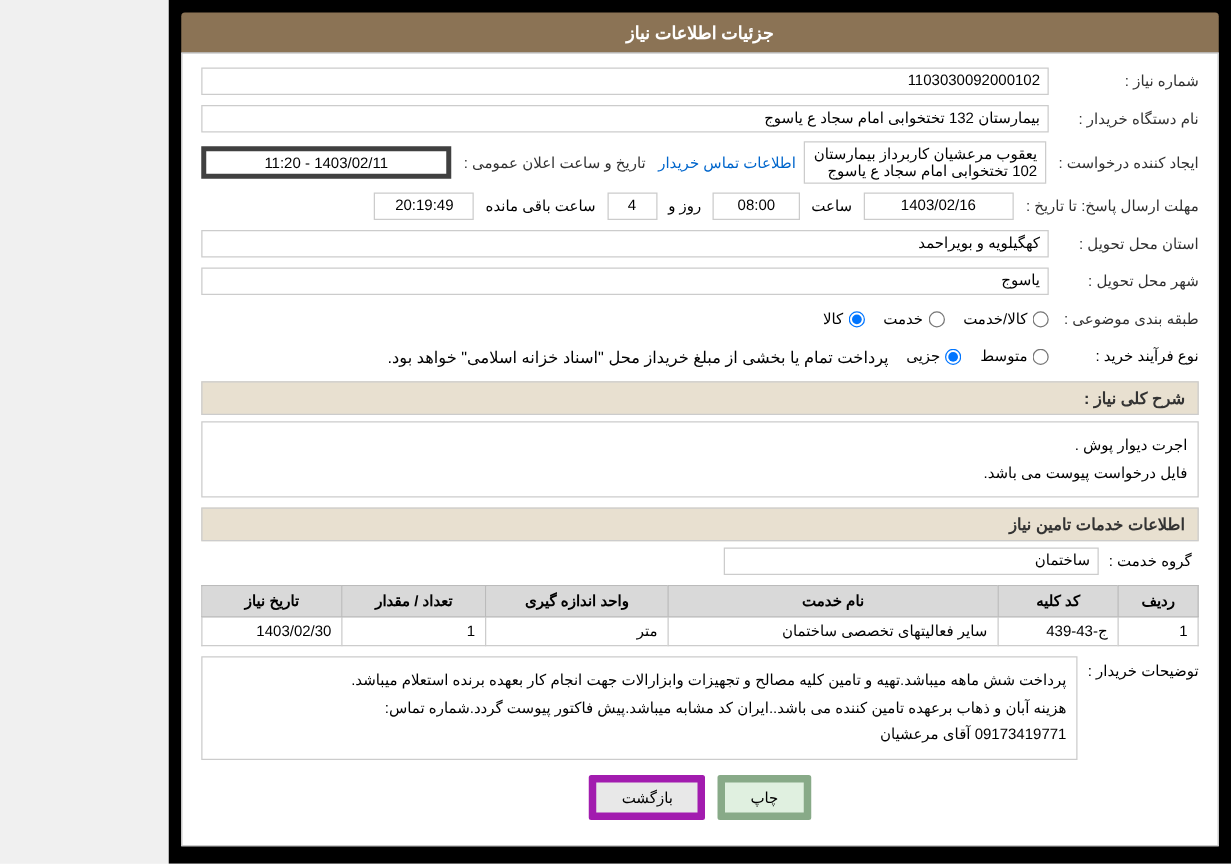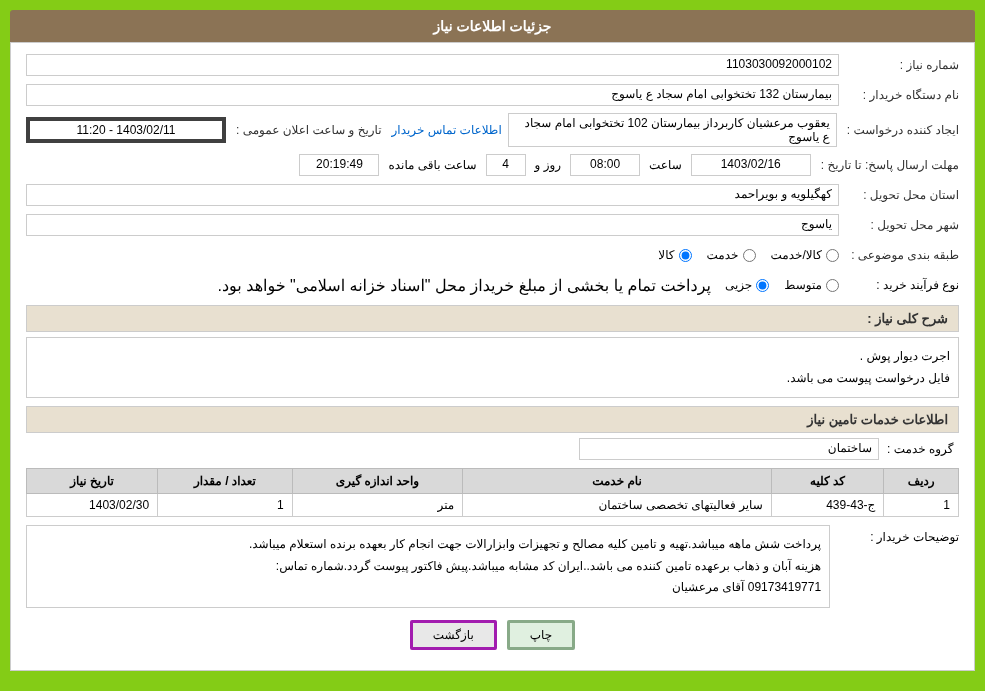--- a/index.html
+++ b/index.html
@@ -3,23 +3,23 @@
   <meta charset="utf-8">
   <style>
     * { box-sizing: border-box; margin: 0; padding: 0; }
     body {
       font-family: Tahoma, Arial, sans-serif;
       font-size: 12px;
       background: #f0f0f0;
       direction: rtl;
     }
     .page-wrapper {
-      width: 985px;
+      width: 850px;
       min-height: 691px;
-      background: #84cc16;
+      background: #000000;
       padding: 10px;
     }
     .header-bar {
       background: #8b7355;
       color: white;
       text-align: center;
       padding: 8px 15px;
       font-size: 14px;
       font-weight: bold;
       border-radius: 3px 3px 0 0;
@@ -153,33 +153,32 @@
       text-align: right;
       min-height: 70px;
     }
     .notes-label {
       min-width: 80px;
       text-align: right;
       padding-left: 8px;
       font-size: 12px;
       padding-top: 5px;
       align-self: flex-start;
-      margin-left: 32px;
     }
     .button-row {
       display: flex;
       justify-content: center;
       gap: 10px;
       margin-top: 12px;
       padding-bottom: 10px;
     }
     .btn {
       padding: 5px 20px;
       font-size: 12px;
-      border: 3px solid #a21caf;
+      border: 6px solid #a21caf;
       cursor: pointer;
       background: #e8e8e8;
       border-radius: 2px;
     }
     .btn-print {
       background: #e0f0e0;
       border-color: #88aa88;
     }
     .content-wrapper {
       position: relative;
@@ -188,21 +187,21 @@
       display: flex;
       align-items: center;
     }
     .purchase-type-label {
       min-width: 120px;
       text-align: right;
       padding-left: 10px;
       font-size: 12px;
     }
     .inline-text {
-      font-size: 16px;
+      font-size: 13px;
       padding: 2px 4px;
     }
     .col-label {
       font-size: 12px;
       margin-left: 4px;
       margin-right: 4px;
     }
   </style>
 </head>
 <body>

